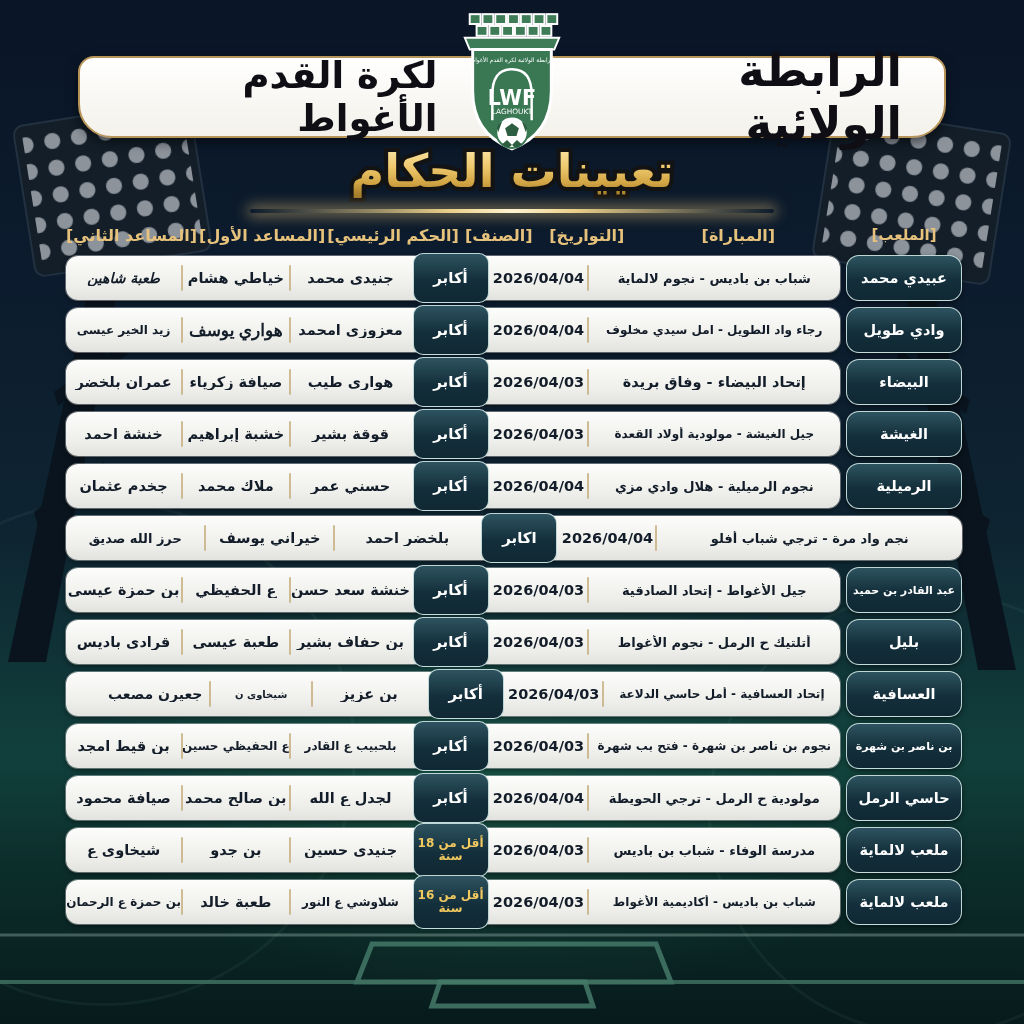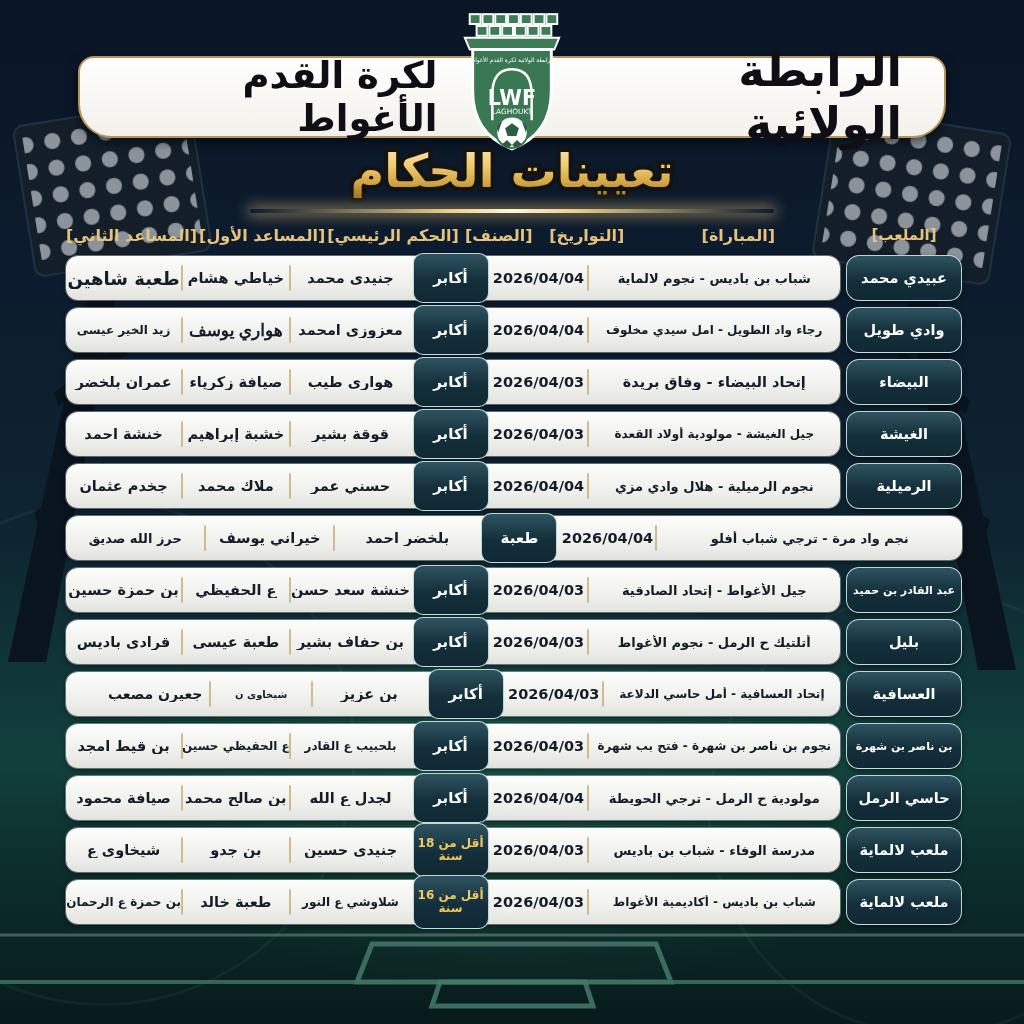--- a/index.html
+++ b/index.html
@@ -201,21 +201,21 @@
             <div class="tc c-match" style="font-size: 13px;">شباب بن باديس - نجوم لالماية</div>
             <div class="sep"></div>
             <div class="tc c-date" style="font-size: 14.5px;">2026/04/04</div>
             <div class="cat">
               <span>أكابر</span>
             </div>
             <div class="tc c-ref" style="font-size: 14.5px;">جنيدي محمد</div>
             <div class="sep"></div>
             <div class="tc c-a1" style="font-size: 14.5px;">خياطي هشام</div>
             <div class="sep"></div>
-            <div class="tc c-a2" style="font-size: 18px;">طعبة شاهين</div>
+            <div class="tc c-a2" style="font-size: 14px; font-style: italic;">طعبة شاهين</div>
           </div>
         </div>
         <div class="row">
           <div class="stadium" style="font-size: 14.5px;">وادي طويل</div>
           <div class="bar">
             <div class="tc c-match" style="font-size: 12px;">رجاء واد الطويل - امل سيدي مخلوف</div>
             <div class="sep"></div>
             <div class="tc c-date" style="font-size: 14.5px;">2026/04/04</div>
             <div class="cat">
               <span>أكابر</span>
@@ -274,21 +274,21 @@
             <div class="sep"></div>
             <div class="tc c-a2" style="font-size: 14.5px;">جخدم عثمان</div>
           </div>
         </div>
         <div class="row">
           <div class="bar">
             <div class="tc c-match" style="font-size: 13px;">نجم واد مرة - ترجي شباب أفلو</div>
             <div class="sep"></div>
             <div class="tc c-date" style="font-size: 14.5px;">2026/04/04</div>
             <div class="cat">
-              <span>طعبة</span>
+              <span>اكابر</span>
             </div>
             <div class="tc c-ref" style="font-size: 14.5px;">بلخضر احمد</div>
             <div class="sep"></div>
             <div class="tc c-a1" style="font-size: 14.5px;">خيراني يوسف</div>
             <div class="sep"></div>
             <div class="tc c-a2" style="font-size: 13px;">حرز الله صديق</div>
           </div>
         </div>
         <div class="row">
           <div class="stadium" style="font-size: 11px;">عبد القادر بن حميد</div>
@@ -296,21 +296,21 @@
             <div class="tc c-match" style="font-size: 13px;">جيل الأغواط - إتحاد الصادقية</div>
             <div class="sep"></div>
             <div class="tc c-date" style="font-size: 14.5px;">2026/04/03</div>
             <div class="cat">
               <span>أكابر</span>
             </div>
             <div class="tc c-ref" style="font-size: 14.5px;">خنشة سعد حسن</div>
             <div class="sep"></div>
             <div class="tc c-a1" style="font-size: 14.5px;">ع الحفيظي</div>
             <div class="sep"></div>
-            <div class="tc c-a2" style="font-size: 14.5px;">بن حمزة حسين</div>
+            <div class="tc c-a2" style="font-size: 14.5px;">بن حمزة عيسى</div>
           </div>
         </div>
         <div class="row">
           <div class="stadium" style="font-size: 14.5px;">بليل</div>
           <div class="bar">
             <div class="tc c-match" style="font-size: 13px;">أتلتيك ح الرمل - نجوم الأغواط</div>
             <div class="sep"></div>
             <div class="tc c-date" style="font-size: 14.5px;">2026/04/03</div>
             <div class="cat">
               <span>أكابر</span>

